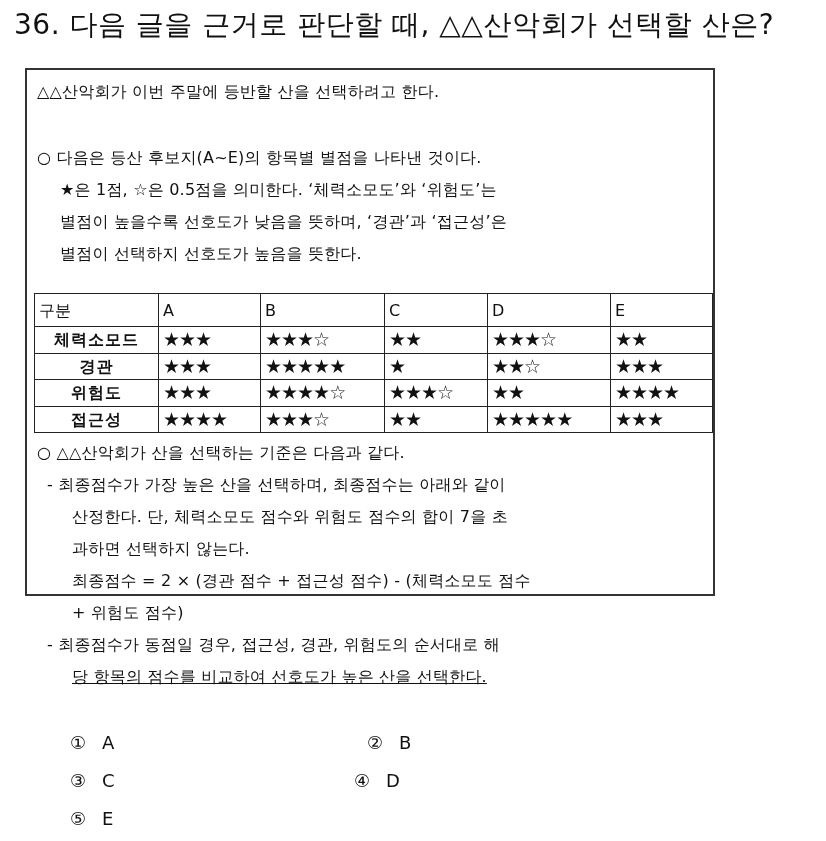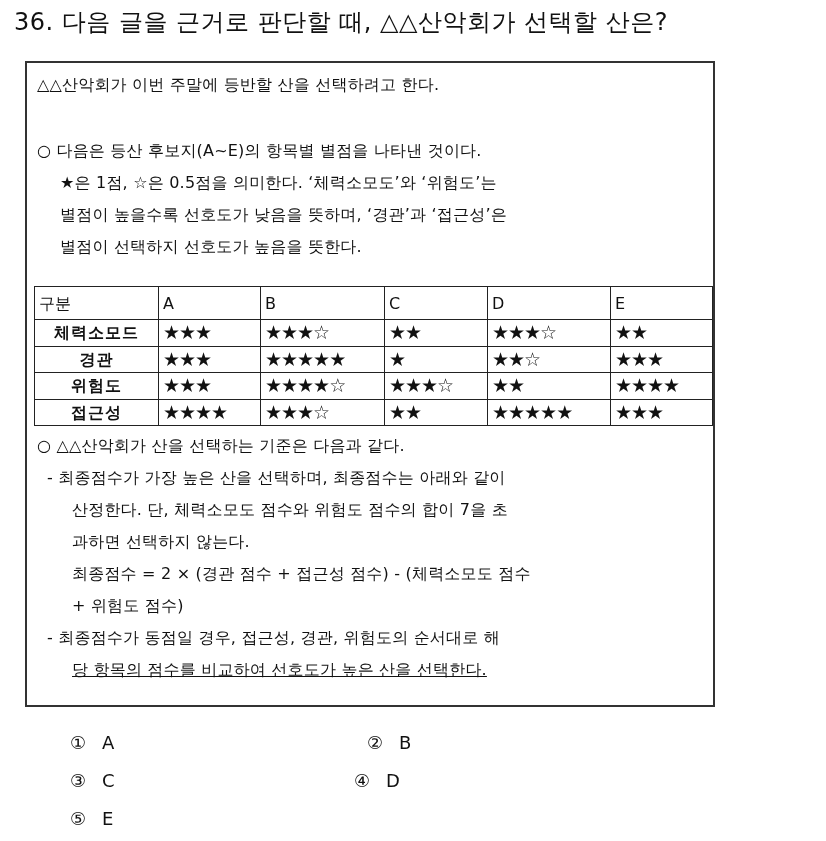--- a/index.html
+++ b/index.html
@@ -3,25 +3,25 @@
 <meta charset="utf-8">
 <style>
   html, body { margin: 0; padding: 0; background: #ffffff; }
   body {
     width: 826px; height: 841px; position: relative; overflow: hidden;
     font-family: "DejaVu Sans", "Liberation Sans", sans-serif;
     color: #111111;
   }
   .question-title {
     position: absolute; left: 14px; top: 6px;
-    font-size: 24px; letter-spacing: 0.5px; white-space: nowrap;
+    font-size: 28px; letter-spacing: 0.5px; white-space: nowrap;
   }
   .passage-box {
-    position: absolute; left: 25px; top: 61px;
-    width: 690px; height: 646px;
+    position: absolute; left: 25px; top: 68px;
+    width: 690px; height: 528px;
     border: 2px solid #333333;
     box-sizing: border-box;
     border-right-width: 2px;
     padding-left: 36px;
   }
   .ptext {
     position: absolute; font-size: 16px; white-space: nowrap; letter-spacing: 0.2px;
   }
   .rating-table {
     position: absolute; left: 7px; top: 223px;

